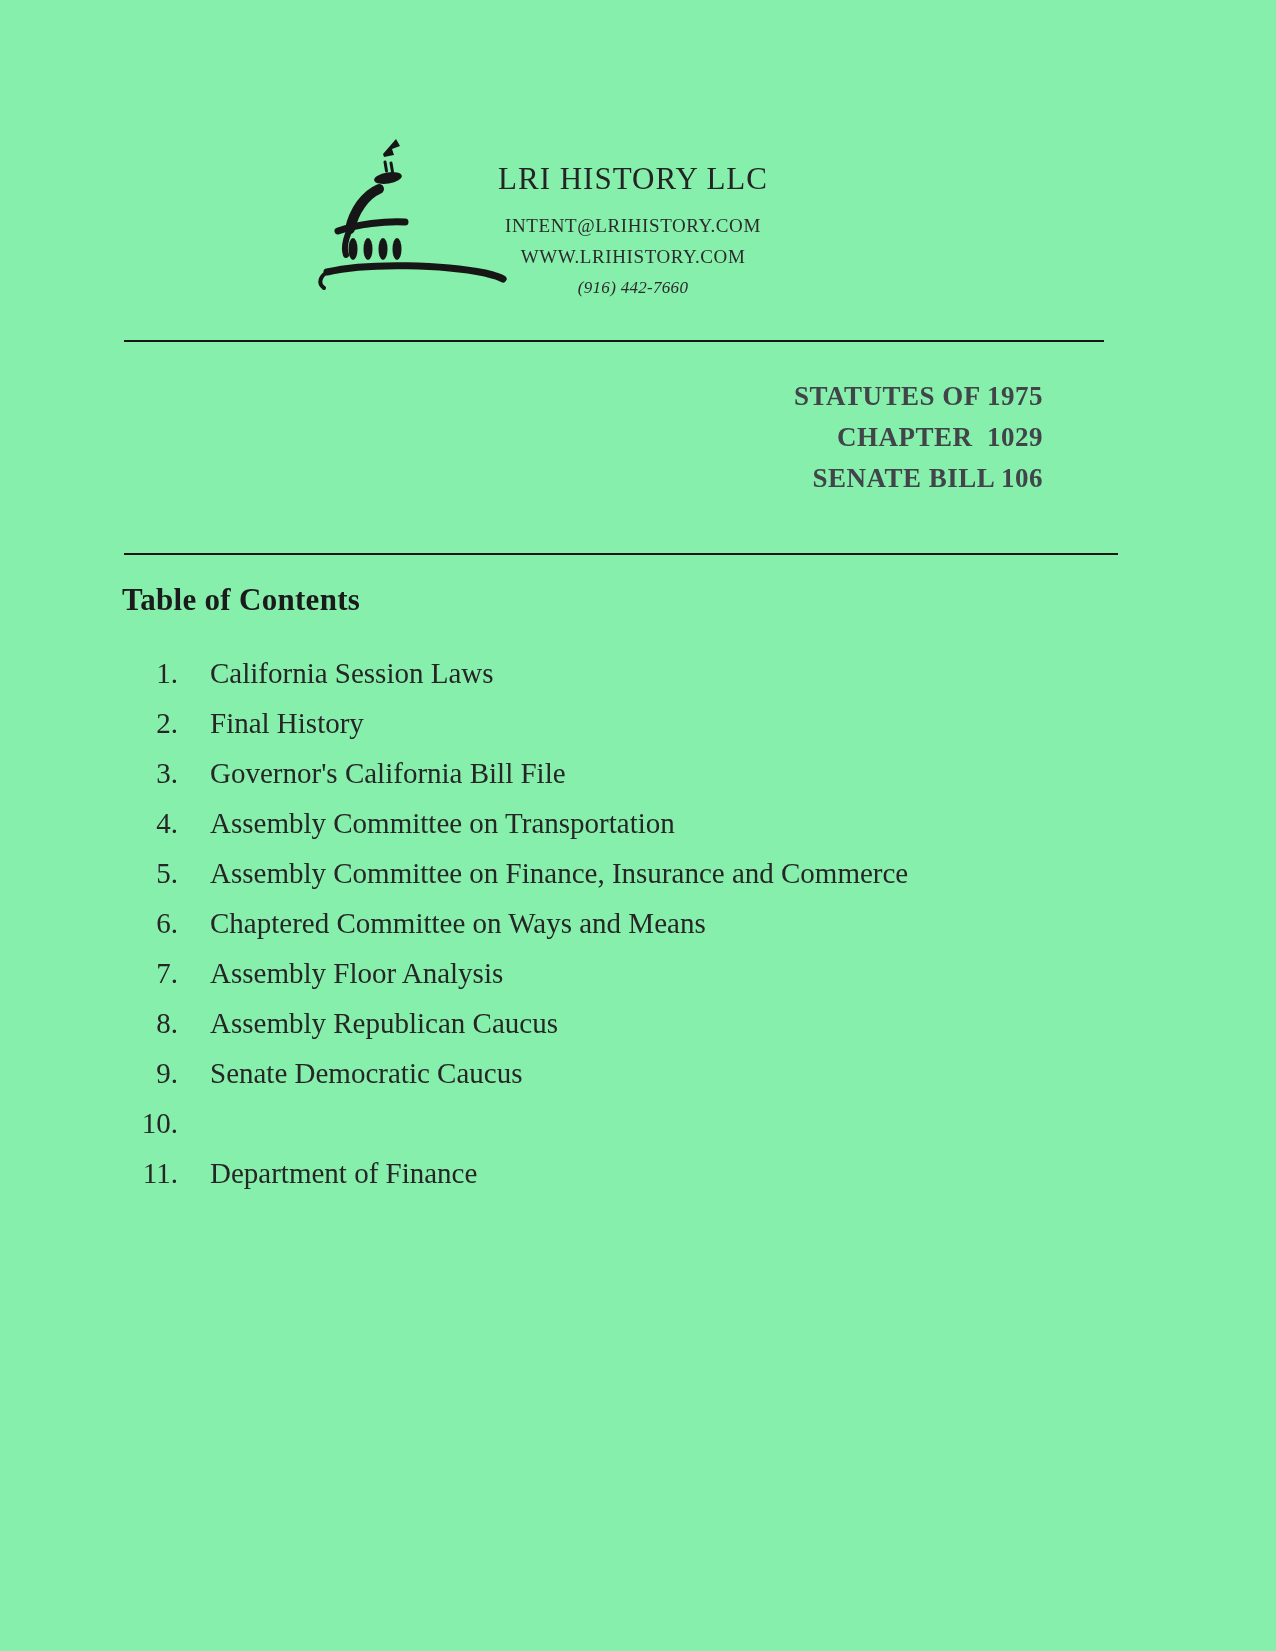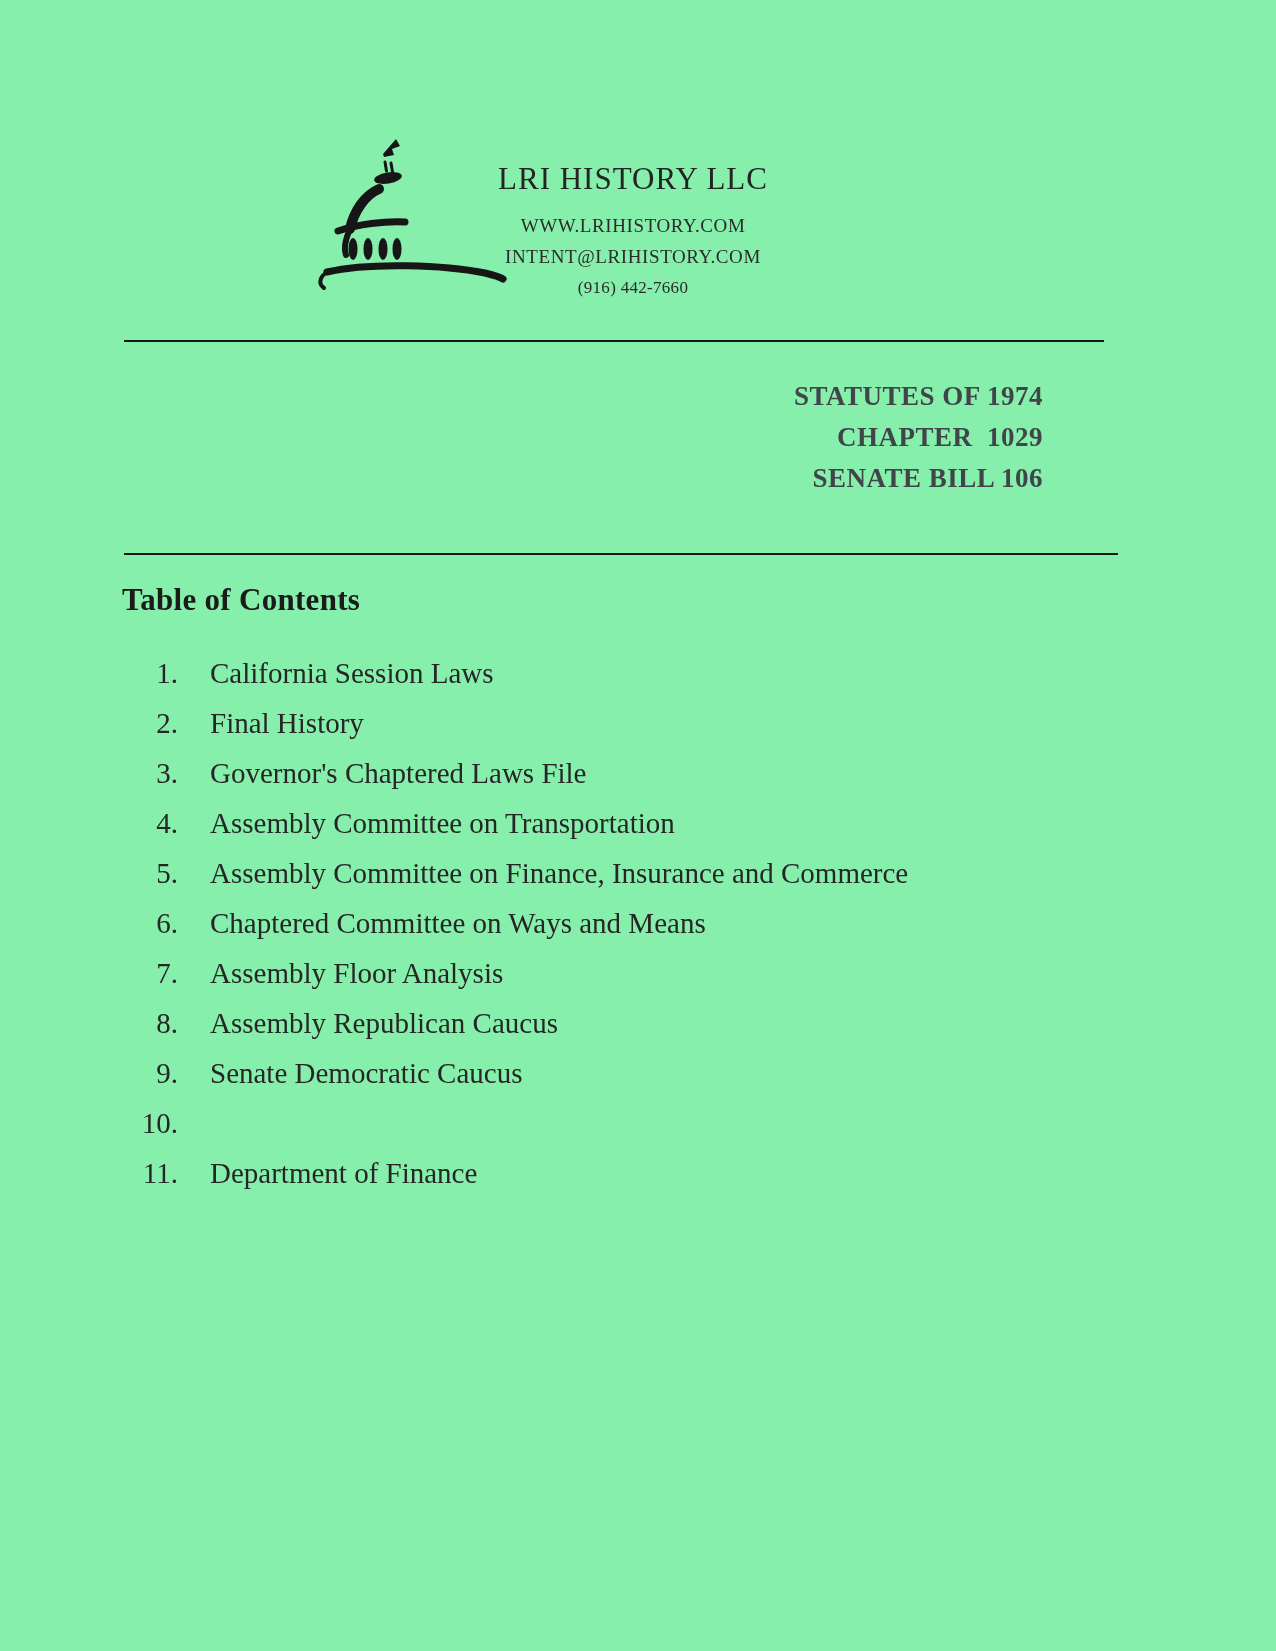--- a/index.html
+++ b/index.html
@@ -41,20 +41,21 @@
   .contact-line {
     font-size: 19px;
     line-height: 31px;
     letter-spacing: 0.6px;
     color: #2b2b2b;
     white-space: pre;
   }
   .contact-line.phone {
     font-size: 17px;
     letter-spacing: 0.3px;
+    font-style: italic;
   }
   .header-text .contact-block { margin-top: 12px; }
 
   
   .rule {
     position: absolute;
     height: 2px;
     background: #161616;
   }
   .rule-1 { left: 124px; top: 340px;  width: 980px; }
@@ -136,49 +137,49 @@
 
     <path d="M32,146 C75,136 150,139 190,147 C198,149 205,151 208,153" stroke-width="7"></path>
     <path d="M196,149 C202,151 207,152 210,153" stroke-width="3"></path>
 
     <path d="M33,146 C26,149 22,157 29,162" stroke-width="4"></path>
   </svg>
 
   <div class="header-text">
     <div class="company-name">LRI HISTORY LLC</div>
     <div class="contact-block">
+      <div class="contact-line">INTENT@LRIHISTORY.COM</div>
       <div class="contact-line">WWW.LRIHISTORY.COM</div>
-      <div class="contact-line">INTENT@LRIHISTORY.COM</div>
       <div class="contact-line phone">(916) 442-7660</div>
     </div>
   </div>
 
   <div class="rule rule-1"></div>
   <div class="rule rule-2"></div>
 
   <div class="reference">
-    <div class="ref-line">STATUTES OF 1974</div>
+    <div class="ref-line">STATUTES OF 1975</div>
     <div class="ref-line">CHAPTER  1029</div>
     <div class="ref-line">SENATE BILL 106</div>
   </div>
 
   <div class="toc-title">Table of Contents</div>
 
   <div class="toc-list">
     <div class="toc-row">
         <span class="toc-num">1.</span>
         <span class="toc-label">California Session Laws</span>
       </div>
     <div class="toc-row">
         <span class="toc-num">2.</span>
         <span class="toc-label">Final History</span>
       </div>
     <div class="toc-row">
         <span class="toc-num">3.</span>
-        <span class="toc-label">Governor's Chaptered Laws File</span>
+        <span class="toc-label">Governor's California Bill File</span>
       </div>
     <div class="toc-row">
         <span class="toc-num">4.</span>
         <span class="toc-label">Assembly Committee on Transportation</span>
       </div>
     <div class="toc-row">
         <span class="toc-num">5.</span>
         <span class="toc-label">Assembly Committee on Finance, Insurance and Commerce</span>
       </div>
     <div class="toc-row">

